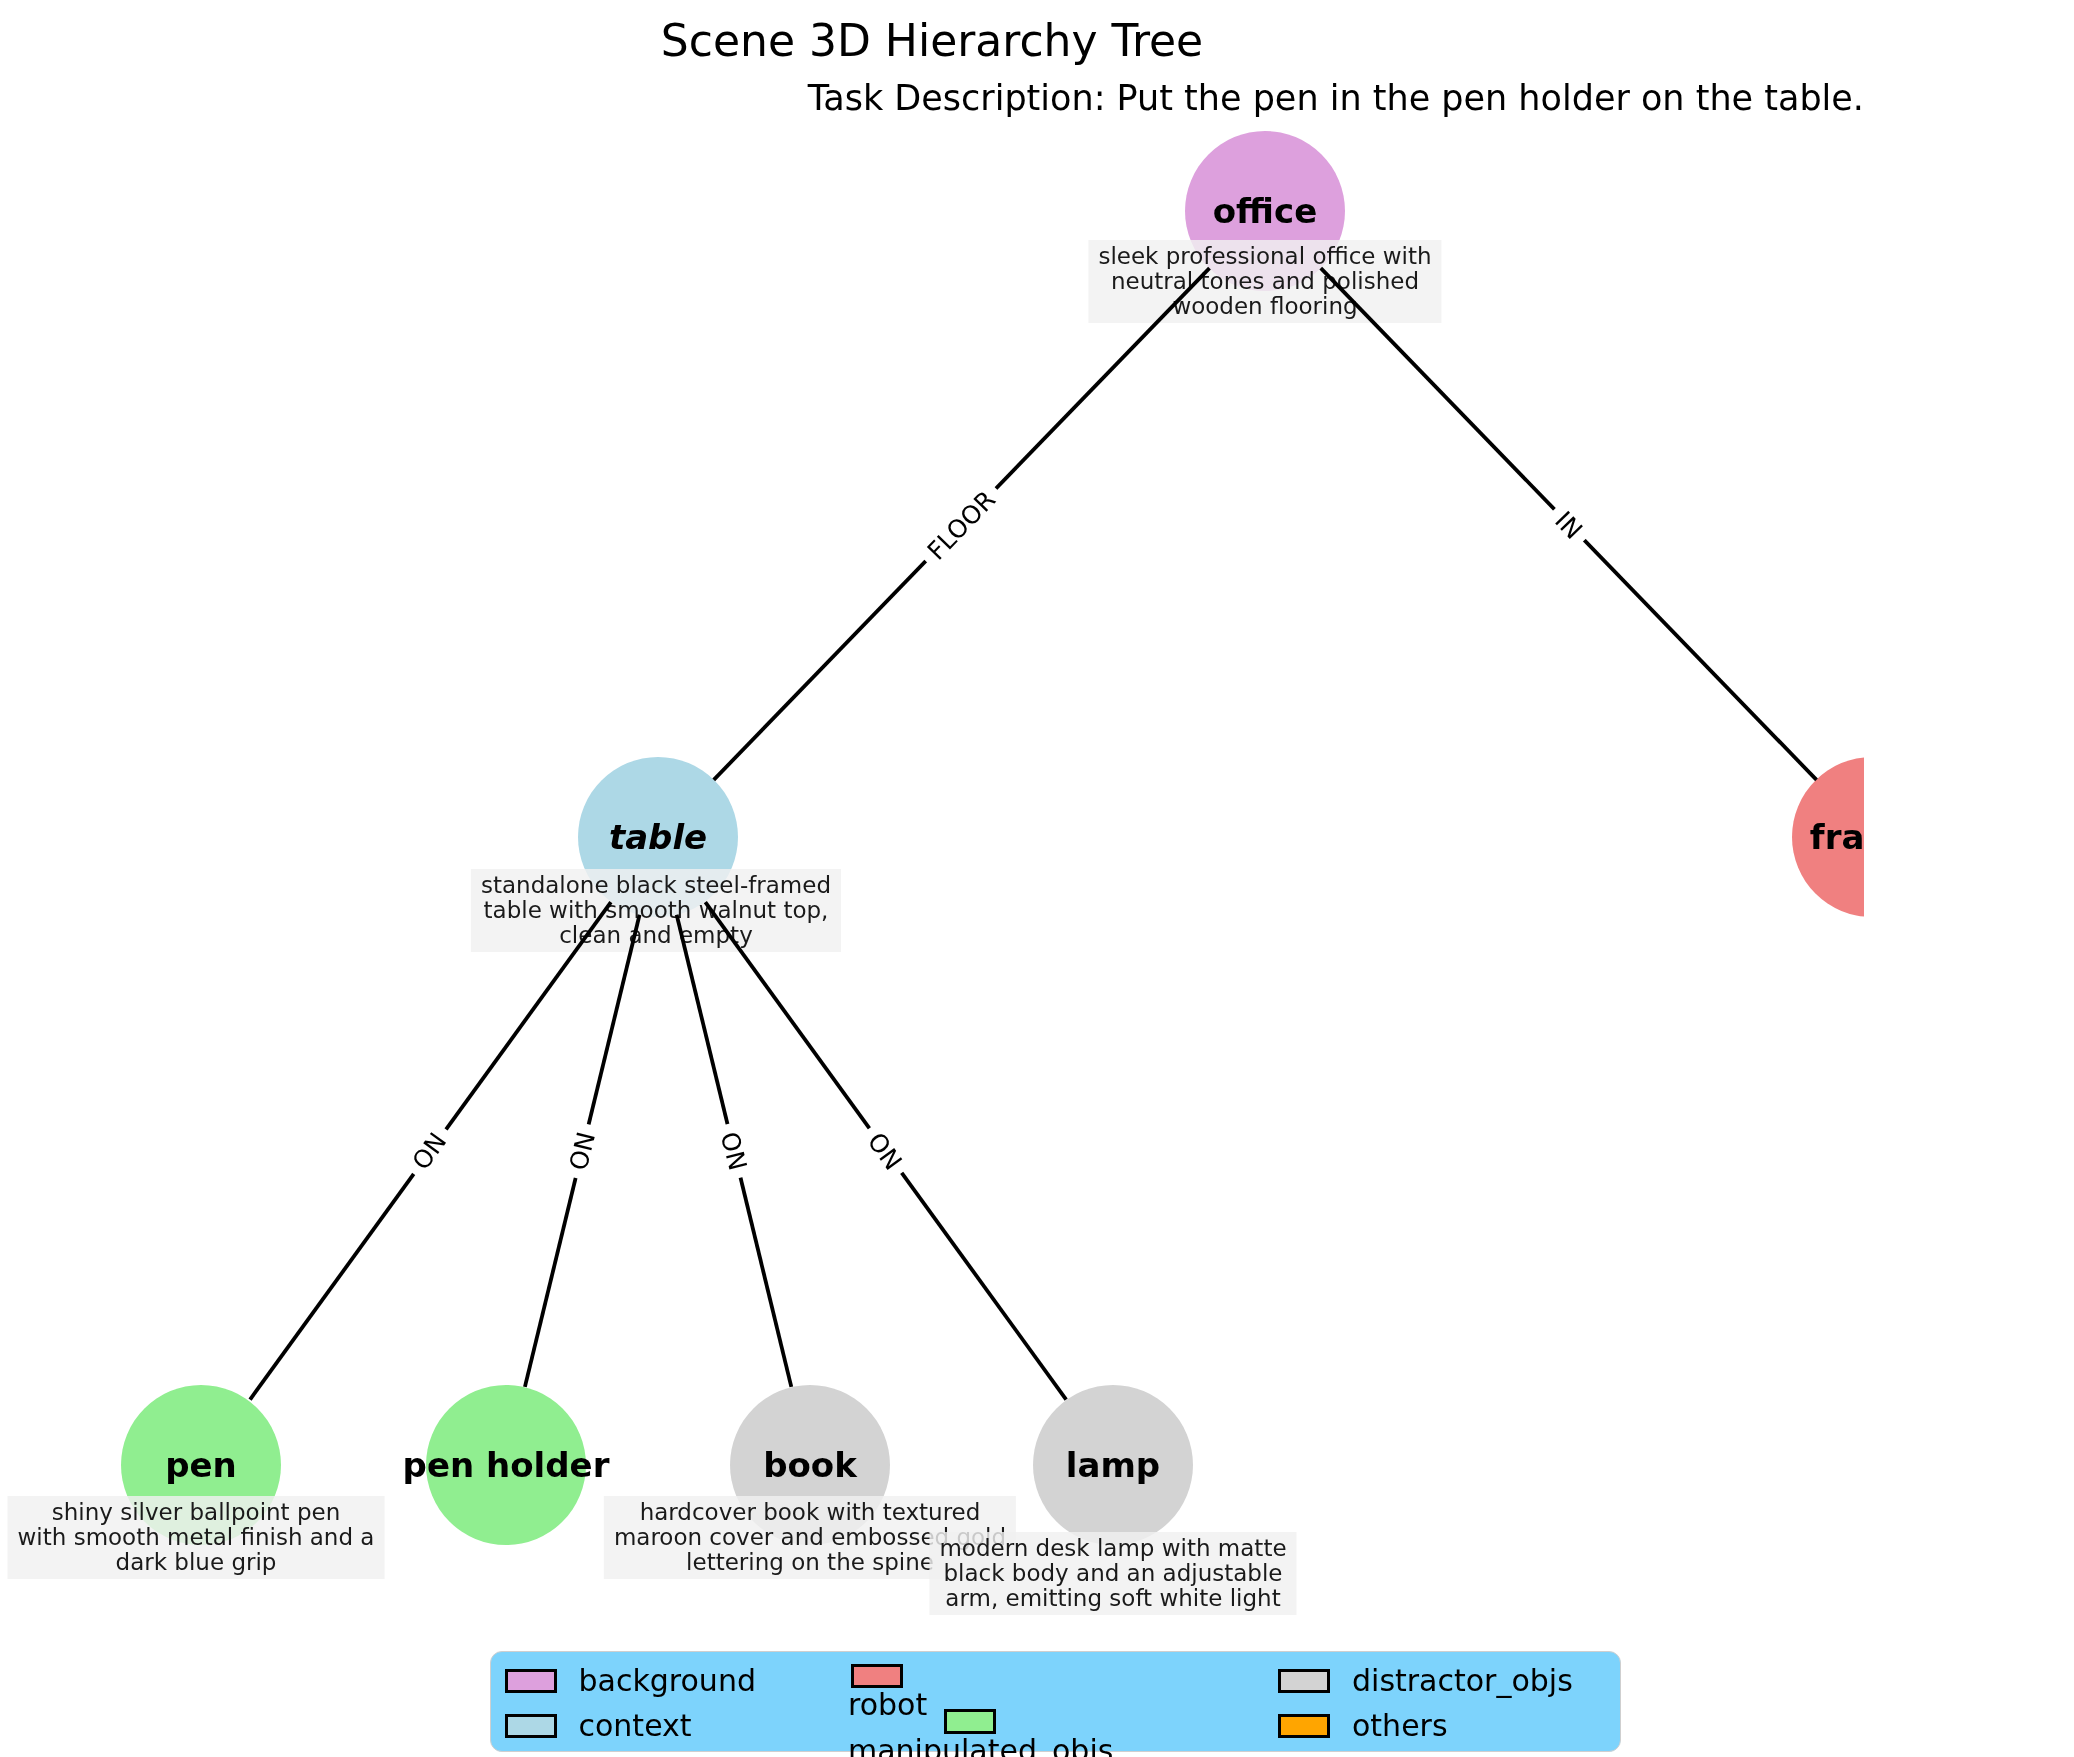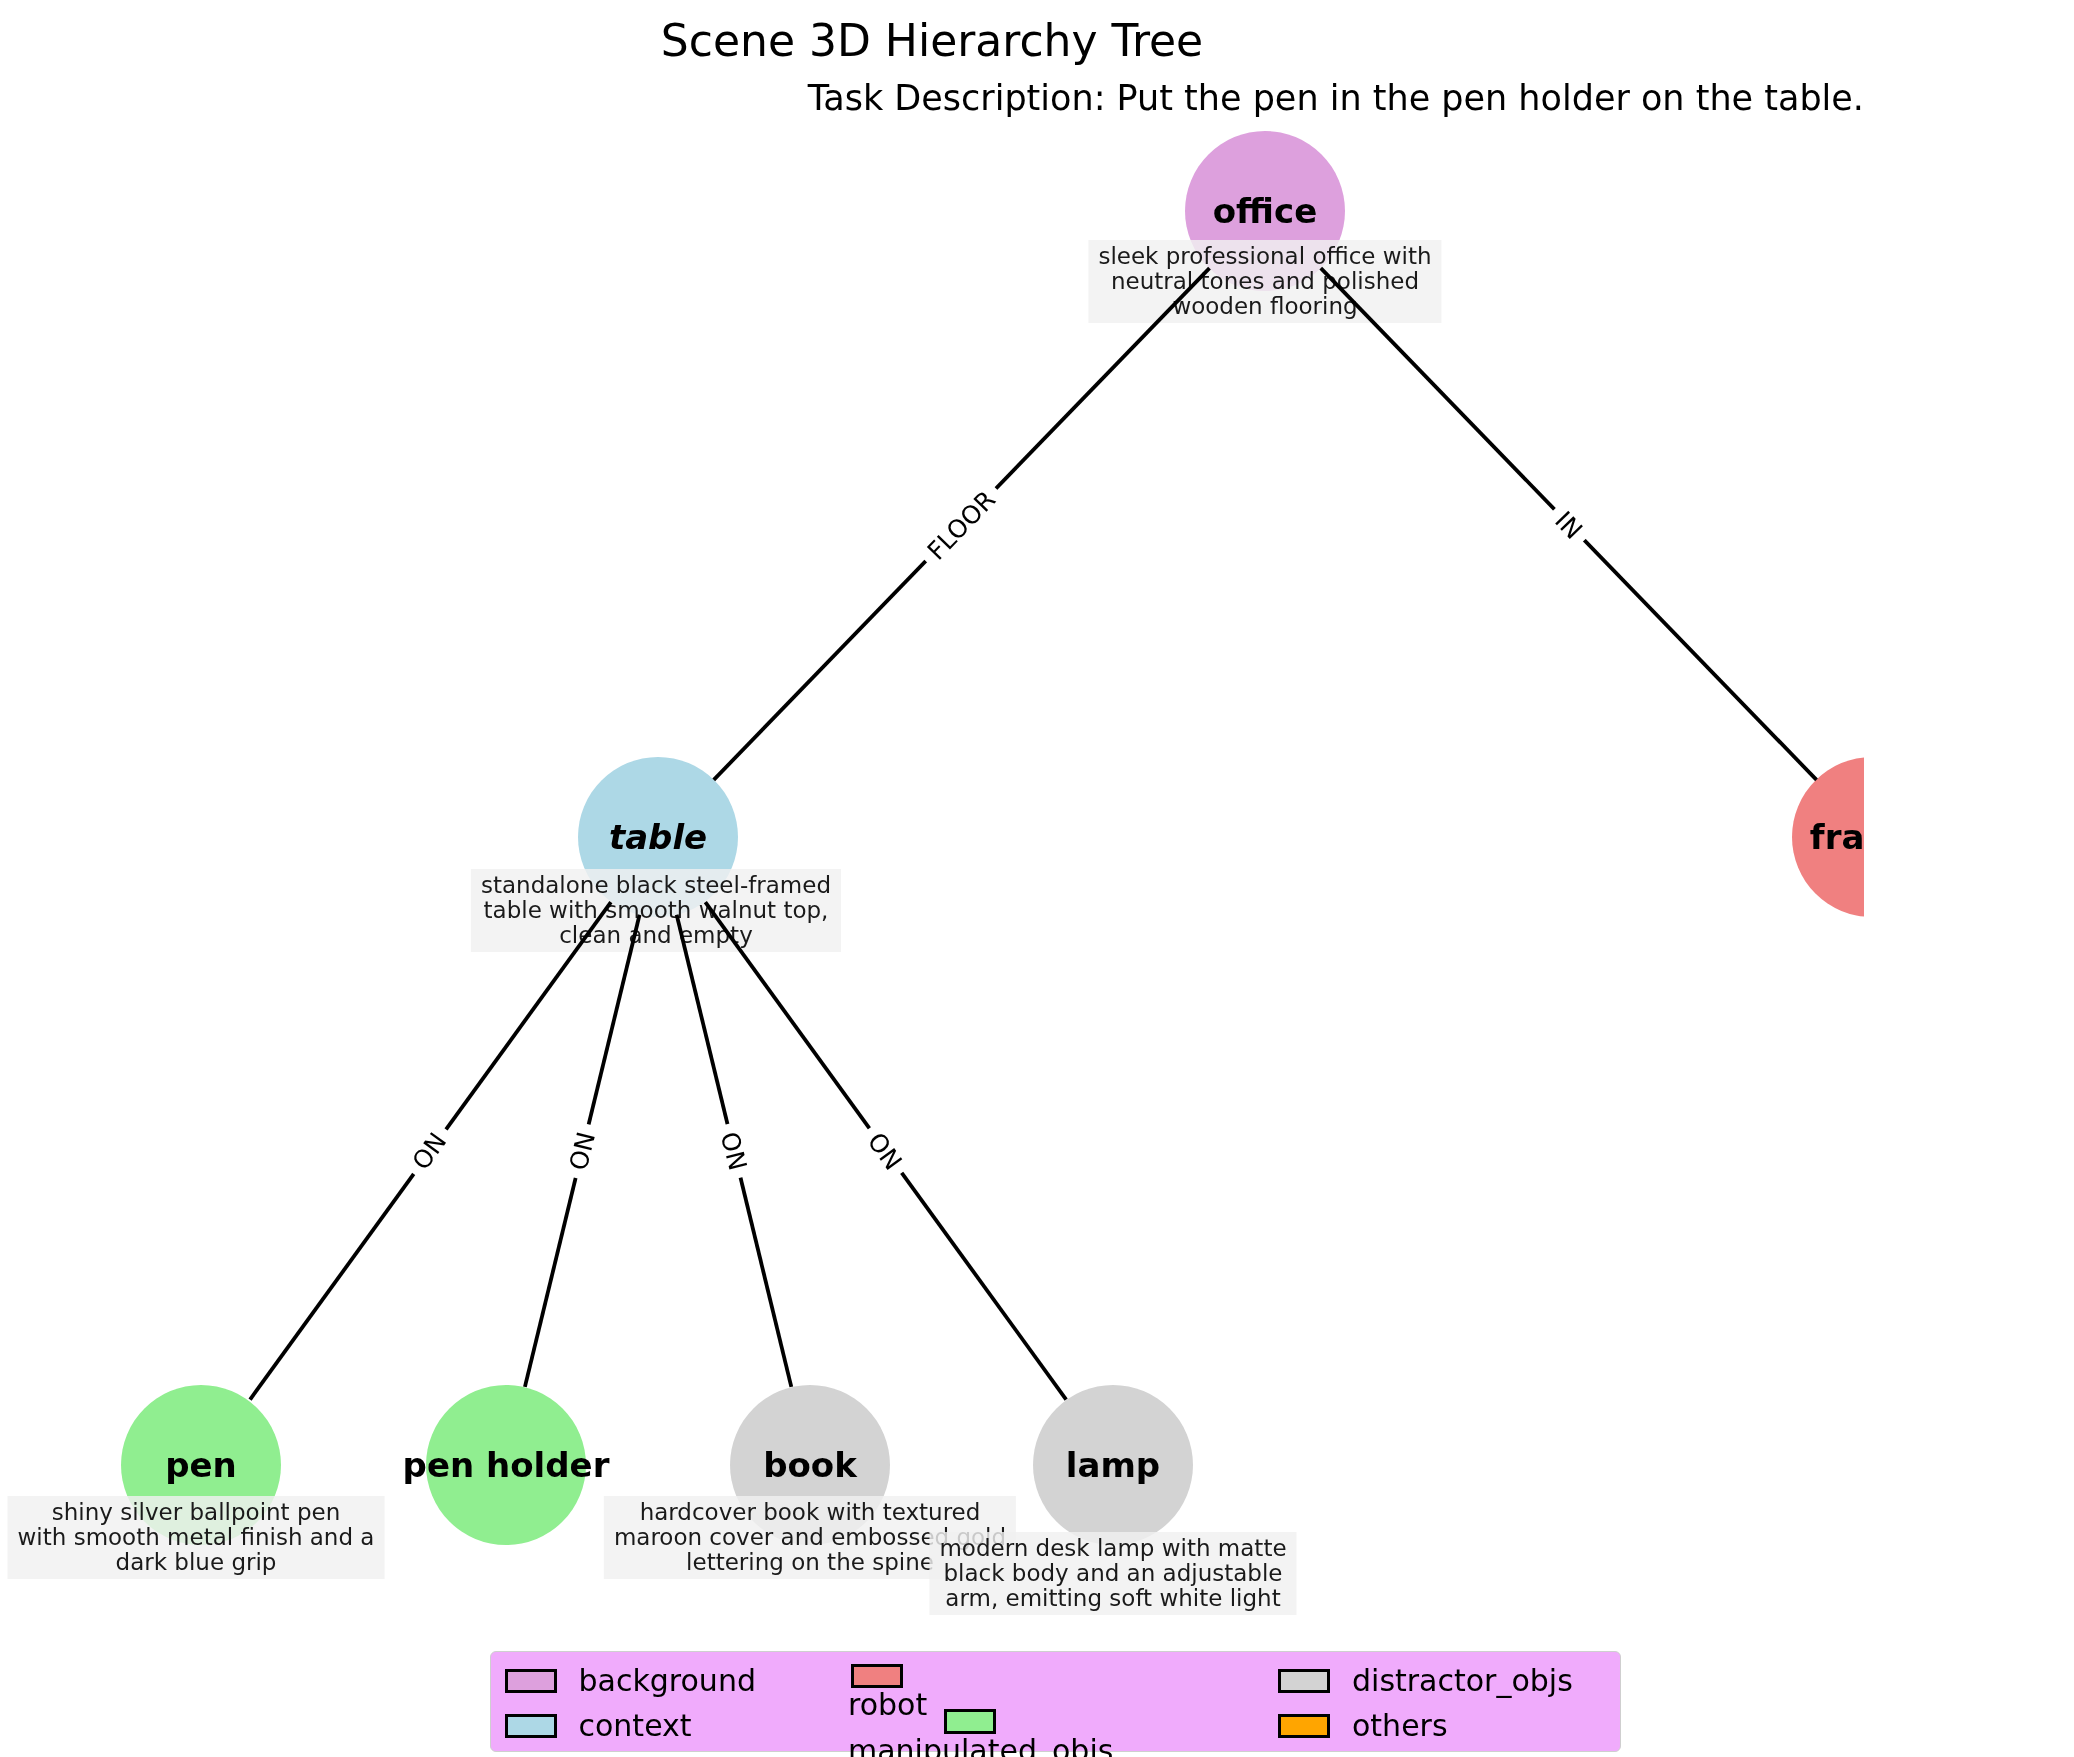--- a/index.html
+++ b/index.html
@@ -50,21 +50,21 @@
   
   .elabel{
     position:absolute;z-index:4;
     background:#ffffff;
     padding:2.5px 8.4px;
     font-size:25px;color:#000;white-space:nowrap;
   }
   
   .legend{
     position:absolute;left:490px;top:1651px;width:1131px;height:101px;
-    background:#f0abfc;border:1.7px solid #cfcfcf;border-radius:6px;
+    background:#7dd3fc;border:1.7px solid #cfcfcf;border-radius:12px;
     z-index:5;box-sizing:border-box;
   }
   .legend-item{
     position:absolute;display:flex;align-items:center;height:34px;
   }
   .swatch{
     width:46px;height:18.6px;border:3.4px solid #000;margin-right:22px;
     flex:none;
   }
   .legend-item .llabel{

